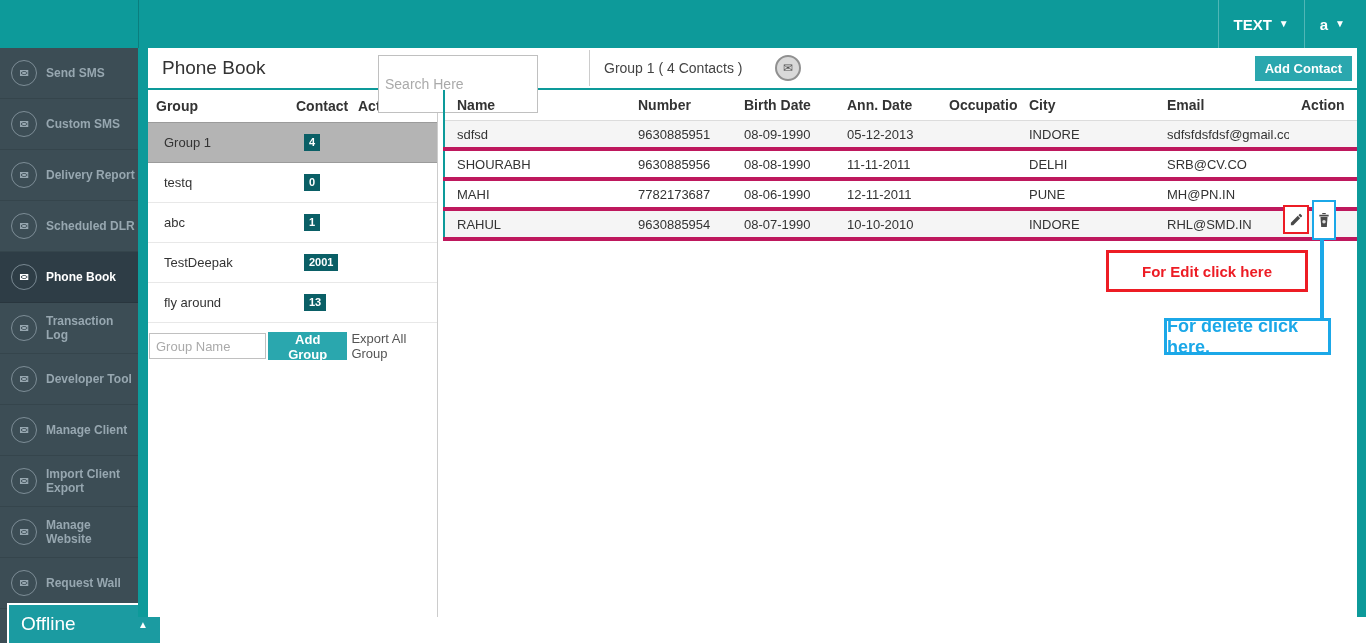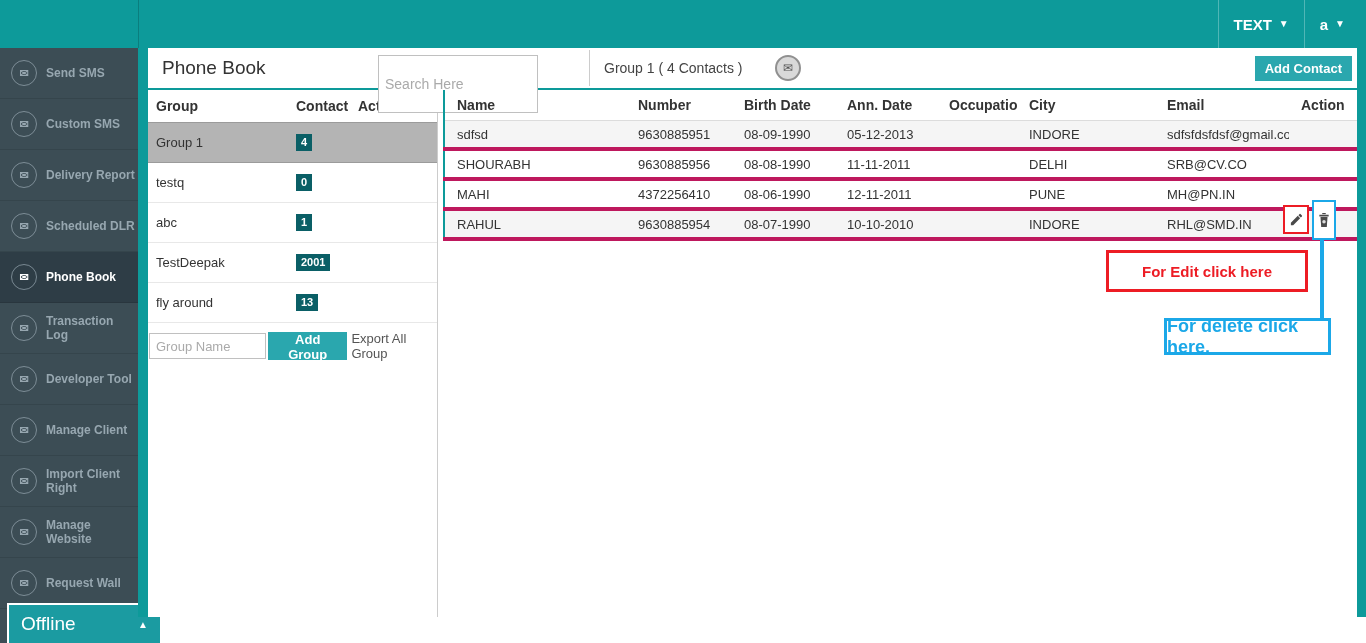--- a/index.html
+++ b/index.html
@@ -40,21 +40,21 @@
   .search-input{position:absolute;left:230px;top:7px;width:146px;height:24px;border:1px solid #c0c0c0;padding:16px 6px;font-size:14px;color:#333;}
   .search-input::placeholder{color:#aaa;}
   .header-divider{position:absolute;left:441px;top:2px;bottom:2px;width:1px;background:#ccc;}
   .group-info{position:absolute;left:456px;top:12px;font-size:14px;color:#444;}
   .header-mail{position:absolute;left:627px;top:7px;width:22px;height:22px;border:2px solid #909090;background:#d9d9d9;color:#555;border-radius:50%;display:flex;align-items:center;justify-content:center;font-size:12px;}
   .add-contact{position:absolute;right:5px;top:8px;height:25px;padding:0 10px;background:var(--button);color:#fff;border:none;font-weight:bold;font-size:13px;font-family:"Liberation Sans",sans-serif;cursor:pointer;}
 
   .panes{display:flex;height:calc(100% - 42px);}
   .left-pane{width:289px;min-width:289px;border-right:1px solid #ccc;}
   .group-grid-header{display:grid;grid-template-columns:140px 62px 1fr;height:32px;align-items:center;padding-left:8px;font-weight:bold;font-size:14px;color:#333;}
-  .group-row{display:grid;grid-template-columns:140px 62px 1fr;height:39px;align-items:center;padding-left:8px;font-size:13px;color:#333;border-bottom:1px solid #e8e8e8;cursor:pointer;}
+  .group-row{display:grid;grid-template-columns:140px 62px 1fr;height:39px;align-items:center;padding-left:16px;font-size:13px;color:#333;border-bottom:1px solid #e8e8e8;cursor:pointer;}
   .group-row.selected{background:#b4b4b4;border-top:1px solid #9b9b9b;border-bottom:1px solid #9b9b9b;}
   .badge{display:inline-block;background:var(--badge);color:#fff;font-size:11px;font-weight:bold;padding:3px 5px;line-height:1;width:max-content;}
   .group-controls{display:flex;align-items:center;margin-top:8px;padding-left:1px;gap:2px;}
   .group-name-input{width:103px;height:24px;border:1px solid #c0c0c0;padding:0 6px;font-size:13px;}
   .group-name-input::placeholder{color:#aaa;}
   .add-group{height:28px;padding:0 9px;background:var(--button);color:#fff;font-weight:bold;font-size:13px;border:none;font-family:"Liberation Sans",sans-serif;cursor:pointer;}
   .export-link{font-size:13px;color:#555;margin-left:2px;cursor:pointer;}
 
   .right-pane{flex:1;position:relative;padding-left:5px;}
   .contact-table{width:100%;border-collapse:collapse;table-layout:fixed;border-left:2px solid var(--accent);}
@@ -131,21 +131,21 @@
           <span>Developer Tool</span>
         </div>
 
         <div class="side-item">
           <span class="env-icon">✉</span>
           <span>Manage Client</span>
         </div>
 
         <div class="side-item">
           <span class="env-icon">✉</span>
-          <span>Import Client Right</span>
+          <span>Import Client Export</span>
         </div>
 
         <div class="side-item">
           <span class="env-icon">✉</span>
           <span>Manage Website</span>
         </div>
 
         <div class="side-item">
           <span class="env-icon">✉</span>
           <span>Request Wall</span>
@@ -263,21 +263,21 @@
                 <td>08-08-1990</td>
                 <td>11-11-2011</td>
                 <td></td>
                 <td>DELHI</td>
                 <td>SRB@CV.CO</td>
                 <td></td>
               </tr>
 
               <tr class="contact-row">
                 <td>MAHI</td>
-                <td>4372256410</td>
+                <td>7782173687</td>
                 <td>08-06-1990</td>
                 <td>12-11-2011</td>
                 <td></td>
                 <td>PUNE</td>
                 <td>MH@PN.IN</td>
                 <td></td>
               </tr>
 
               <tr class="contact-row shaded">
                 <td>RAHUL</td>

